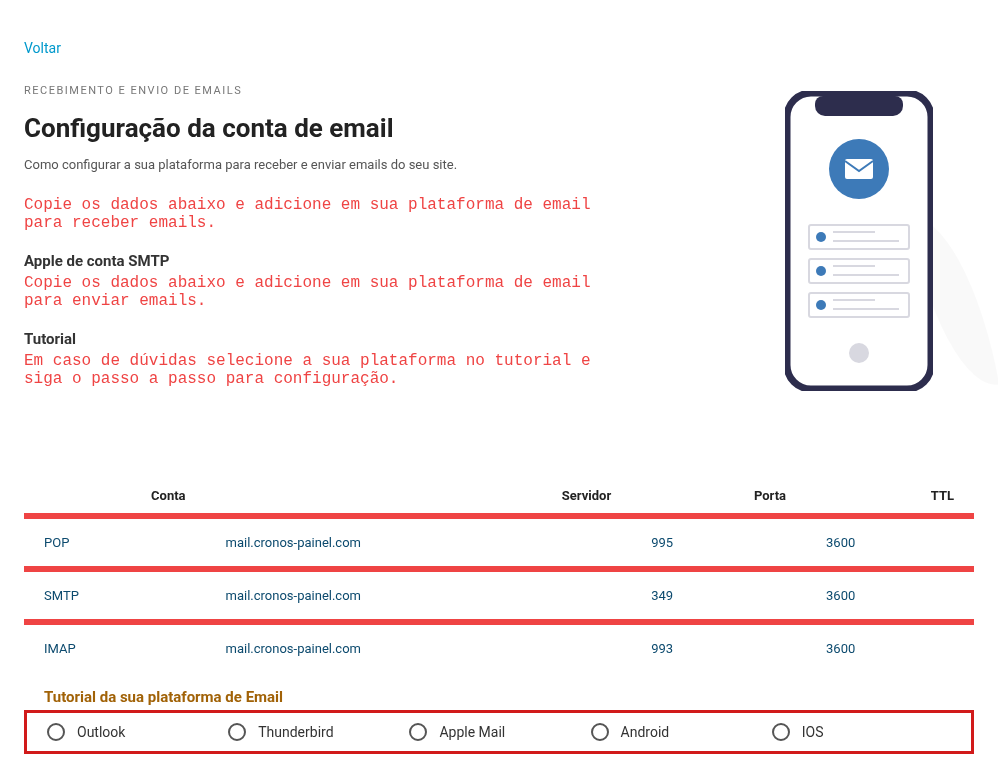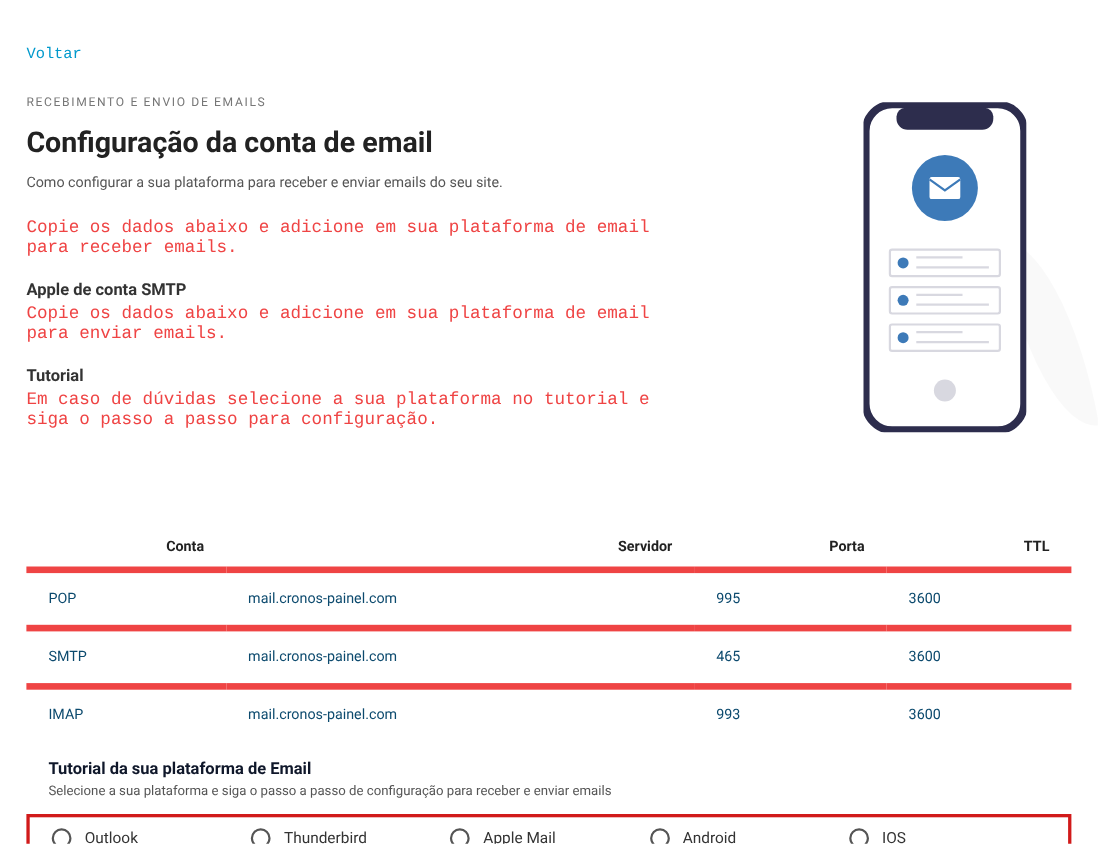--- a/index.html
+++ b/index.html
@@ -16,21 +16,20 @@
     padding: 38px 24px 24px 24px;
     position: relative;
   }
   .back-link {
     color: #0099cc;
     font-size: 14px;
     cursor: pointer;
     text-decoration: none;
     display: inline-block;
     margin-bottom: 28px;
-    font-family: Liberation Mono, monospace;
   }
   .section-label {
     font-size: 11px;
     letter-spacing: 1.5px;
     color: #777;
     margin-bottom: 16px;
   }
   .page-title {
     font-size: 26px;
     font-weight: 700;
@@ -110,21 +109,21 @@
     padding: 16px 20px;
     border-top: 6px solid #ef4444;
   }
 
   .tutorial-section {
     margin-top: 16px;
   }
   .tutorial-title {
     font-size: 15px;
     font-weight: 700;
-    color: #0f172a;
+    color: #a16207;
     margin-left: 20px;
     margin-bottom: 4px;
   }
   .tutorial-subtitle {
     font-size: 12px;
     color: #555;
     margin-left: 20px;
     margin-bottom: 14px;
   }
   .radio-row {
@@ -221,36 +220,35 @@
       <tbody>
         <tr>
           <td>POP</td>
           <td>mail.cronos-painel.com</td>
           <td>995</td>
           <td>3600</td>
         </tr>
         <tr>
           <td>SMTP</td>
           <td>mail.cronos-painel.com</td>
-          <td>465</td>
+          <td>349</td>
           <td>3600</td>
         </tr>
         <tr>
           <td>IMAP</td>
           <td>mail.cronos-painel.com</td>
           <td>993</td>
           <td>3600</td>
         </tr>
       </tbody>
     </table>
   </div>
 
   <div class="tutorial-section">
     <div class="tutorial-title">Tutorial da sua plataforma de Email</div>
-    <div class="tutorial-subtitle">Selecione a sua plataforma e siga o passo a passo de configuração para receber e enviar emails</div>
     <div class="radio-row">
       <label class="radio-option">
         <span class="radio-circle"></span>
         <span class="radio-label">Outlook</span>
       </label>
       <label class="radio-option">
         <span class="radio-circle"></span>
         <span class="radio-label">Thunderbird</span>
       </label>
       <label class="radio-option">

